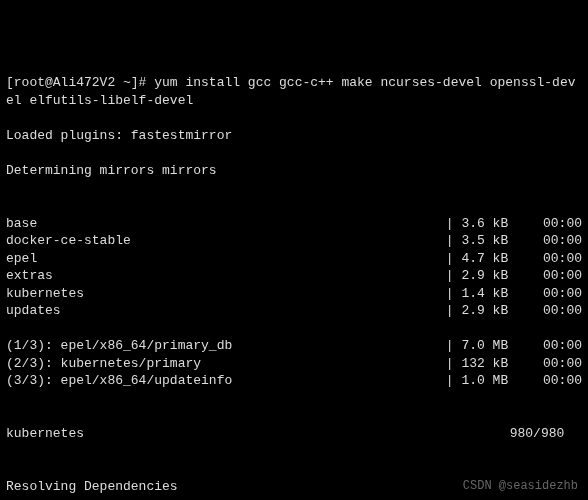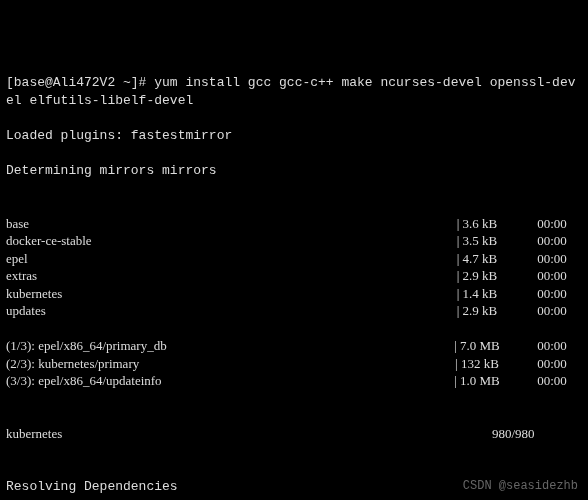--- a/index.html
+++ b/index.html
@@ -13,42 +13,41 @@
     width: 588px;
     height: 500px;
     overflow: hidden;
     white-space: pre-wrap;
     word-break: break-all;
   }
   .line { display: block; }
   .row {
     display: flex;
     width: 100%;
-    font-family: Liberation Serif, serif;
   }
   .left { flex: 1; }
   .mid { width: 90px; text-align: center; }
-  .right { width: 60px; text-align: center; }
-  .rightwide { width: 90px; text-align: left; }
+  .right { width: 60px; text-align: right; }
+  .rightwide { width: 90px; text-align: center; }
   .watermark {
     position: fixed;
     bottom: 6px;
     right: 10px;
     color: #666;
     font-size: 12px;
     pointer-events: none;
     margin-left: 20px;
   }
 </style>
 </head>
 <body>
 
 
 
-<span class="line">[base@Ali472V2 ~]# yum install gcc gcc-c++ make ncurses-devel openssl-devel elfutils-libelf-devel</span>
+<span class="line">[root@Ali472V2 ~]# yum install gcc gcc-c++ make ncurses-devel openssl-devel elfutils-libelf-devel</span>
 <span class="line">Loaded plugins: fastestmirror</span>
 <span class="line">Determining mirrors mirrors</span>
 
 <div id="repos"><div class="row"><span class="left">base</span><span class="mid">| 3.6 kB</span><span class="right">00:00</span></div><div class="row"><span class="left">docker-ce-stable</span><span class="mid">| 3.5 kB</span><span class="right">00:00</span></div><div class="row"><span class="left">epel</span><span class="mid">| 4.7 kB</span><span class="right">00:00</span></div><div class="row"><span class="left">extras</span><span class="mid">| 2.9 kB</span><span class="right">00:00</span></div><div class="row"><span class="left">kubernetes</span><span class="mid">| 1.4 kB</span><span class="right">00:00</span></div><div class="row"><span class="left">updates</span><span class="mid">| 2.9 kB</span><span class="right">00:00</span></div></div>
 <div id="downloads"><div class="row"><span class="left">(1/3): epel/x86_64/primary_db</span><span class="mid">| 7.0 MB</span><span class="right">00:00</span></div><div class="row"><span class="left">(2/3): kubernetes/primary</span><span class="mid">| 132 kB</span><span class="right">00:00</span></div><div class="row"><span class="left">(3/3): epel/x86_64/updateinfo</span><span class="mid">| 1.0 MB</span><span class="right">00:00</span></div></div>
 
 <div class="row">
   <span class="left">kubernetes</span>
   <span class="rightwide">980/980</span>
 </div>

